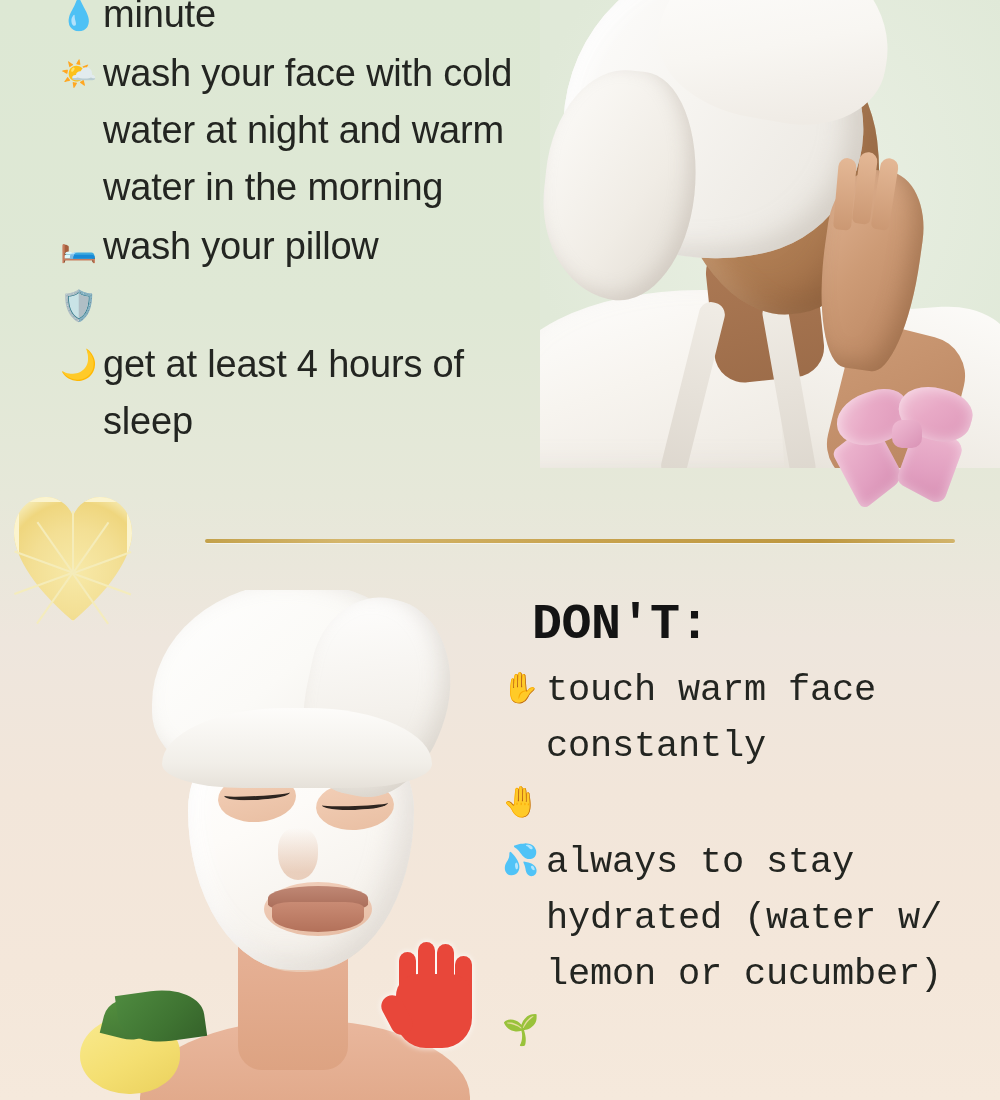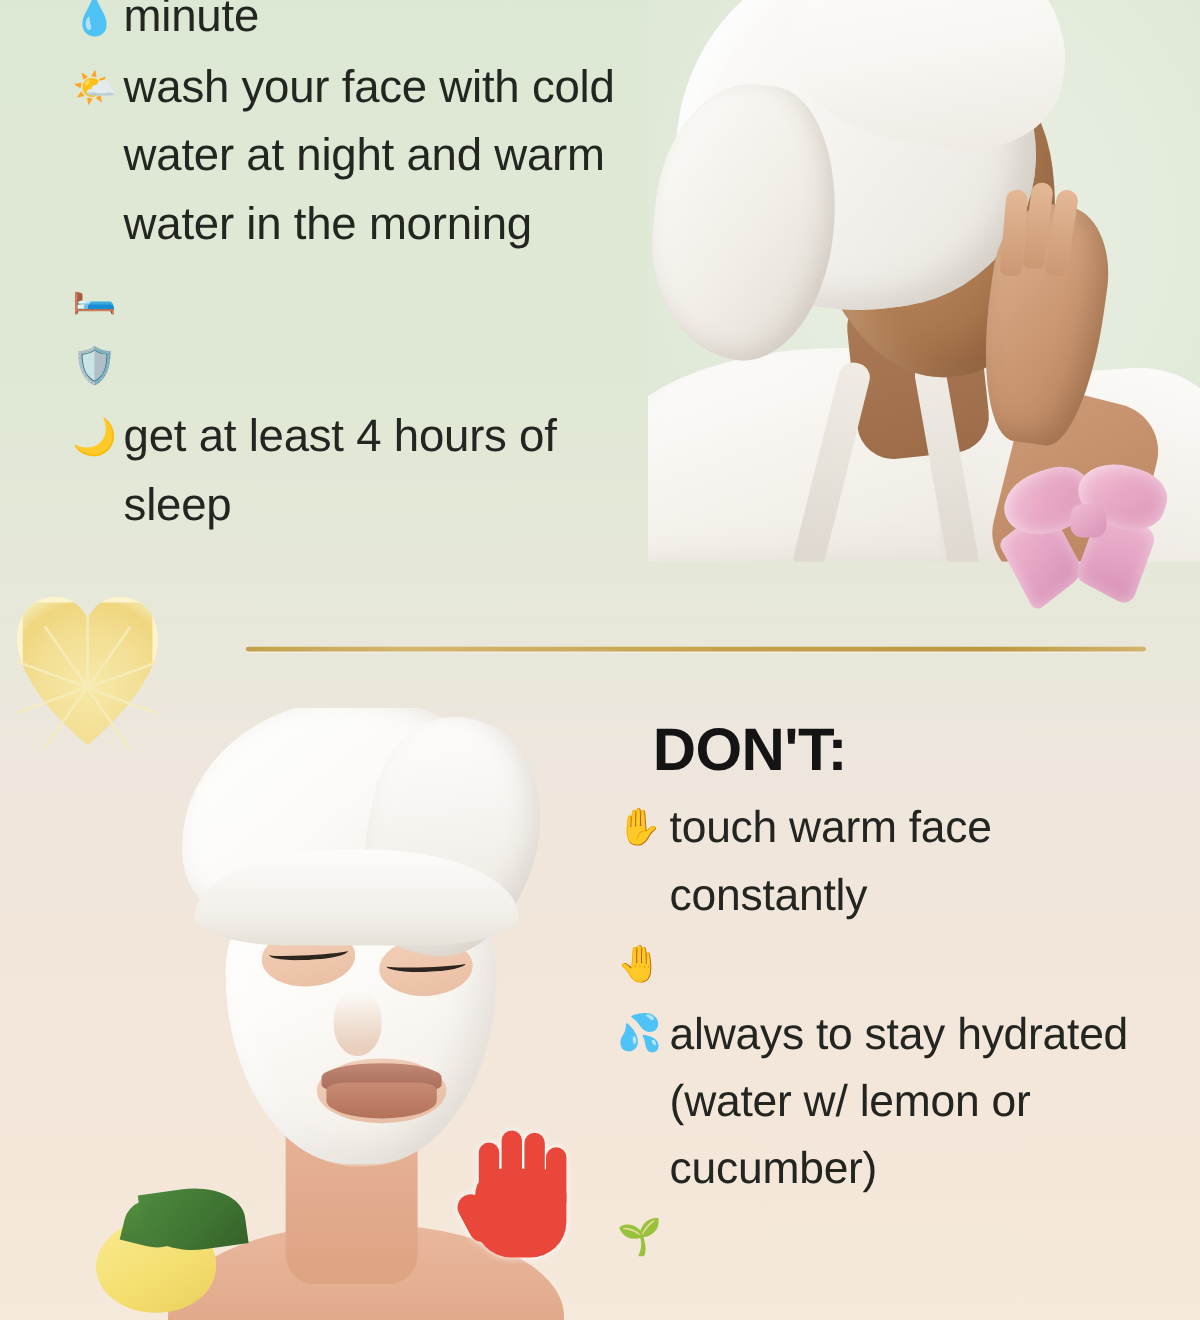--- a/index.html
+++ b/index.html
@@ -399,23 +399,24 @@
   .il-leaf2 {
     position:absolute; left:24px; top:8px; width:54px; height:42px;
     background: linear-gradient(150deg,#55923f 0%,#407334 100%);
     border-radius: 58% 0 58% 0;
     transform: rotate(14deg);
   }
 
   
   .dont-block {
     position: absolute;
-    left: 512px;
+    left: 500px;
     top: 596px;
     width: 470px;
+    font-family: Liberation Mono, monospace;
   }
   .dont-title {
     font-size: 50px;
     font-weight: 700;
     color: #141414;
     letter-spacing: -0.5px;
     margin-left: 32px;
     margin-bottom: 8px;
     line-height: 58px;
   }
@@ -469,20 +470,21 @@
       <span class="li-text">minute</span>
     </div>
 
     <div class="li">
       <span class="li-emoji">🌤️</span>
       <span class="li-text">wash your face with cold water at night and warm water in the morning</span>
     </div>
 
     <div class="li">
       <span class="li-emoji">🛏️</span>
+      <span class="li-text">wash your pillow</span>
     </div>
 
     <div class="li">
       <span class="li-emoji">🛡️</span>
     </div>
 
     <div class="li">
       <span class="li-emoji">🌙</span>
       <span class="li-text">get at least 4 hours of sleep</span>
     </div>

